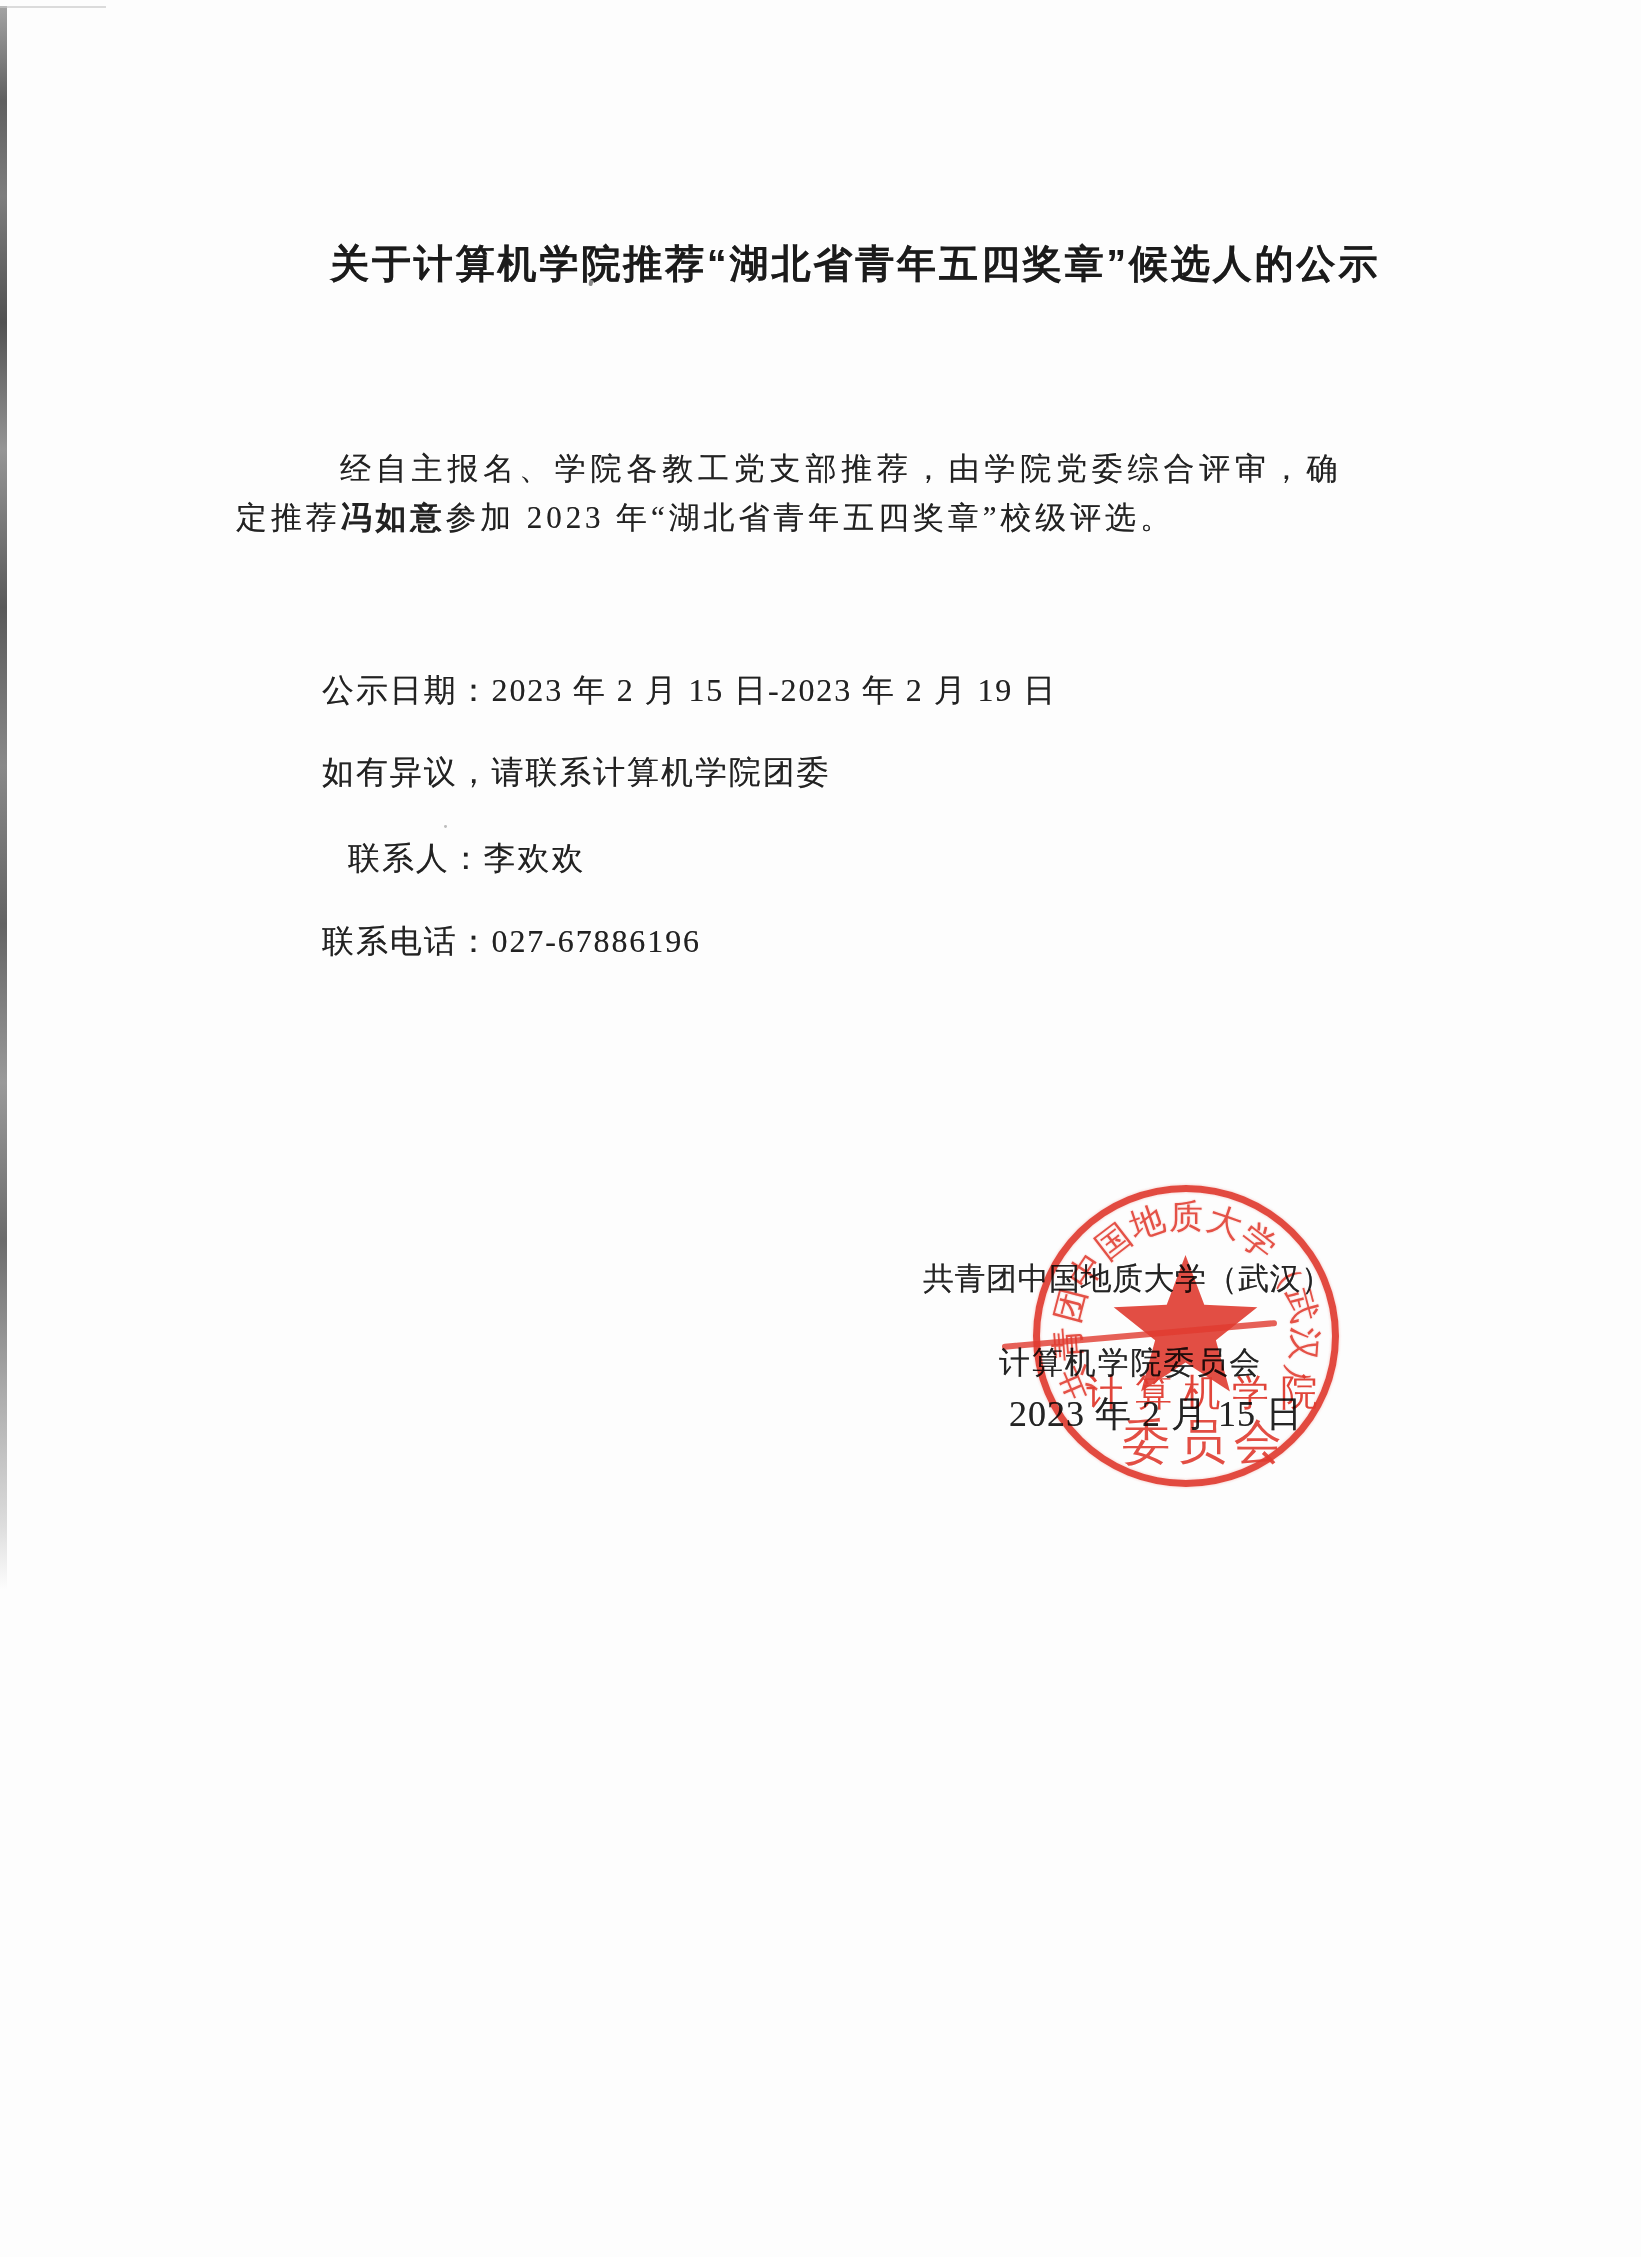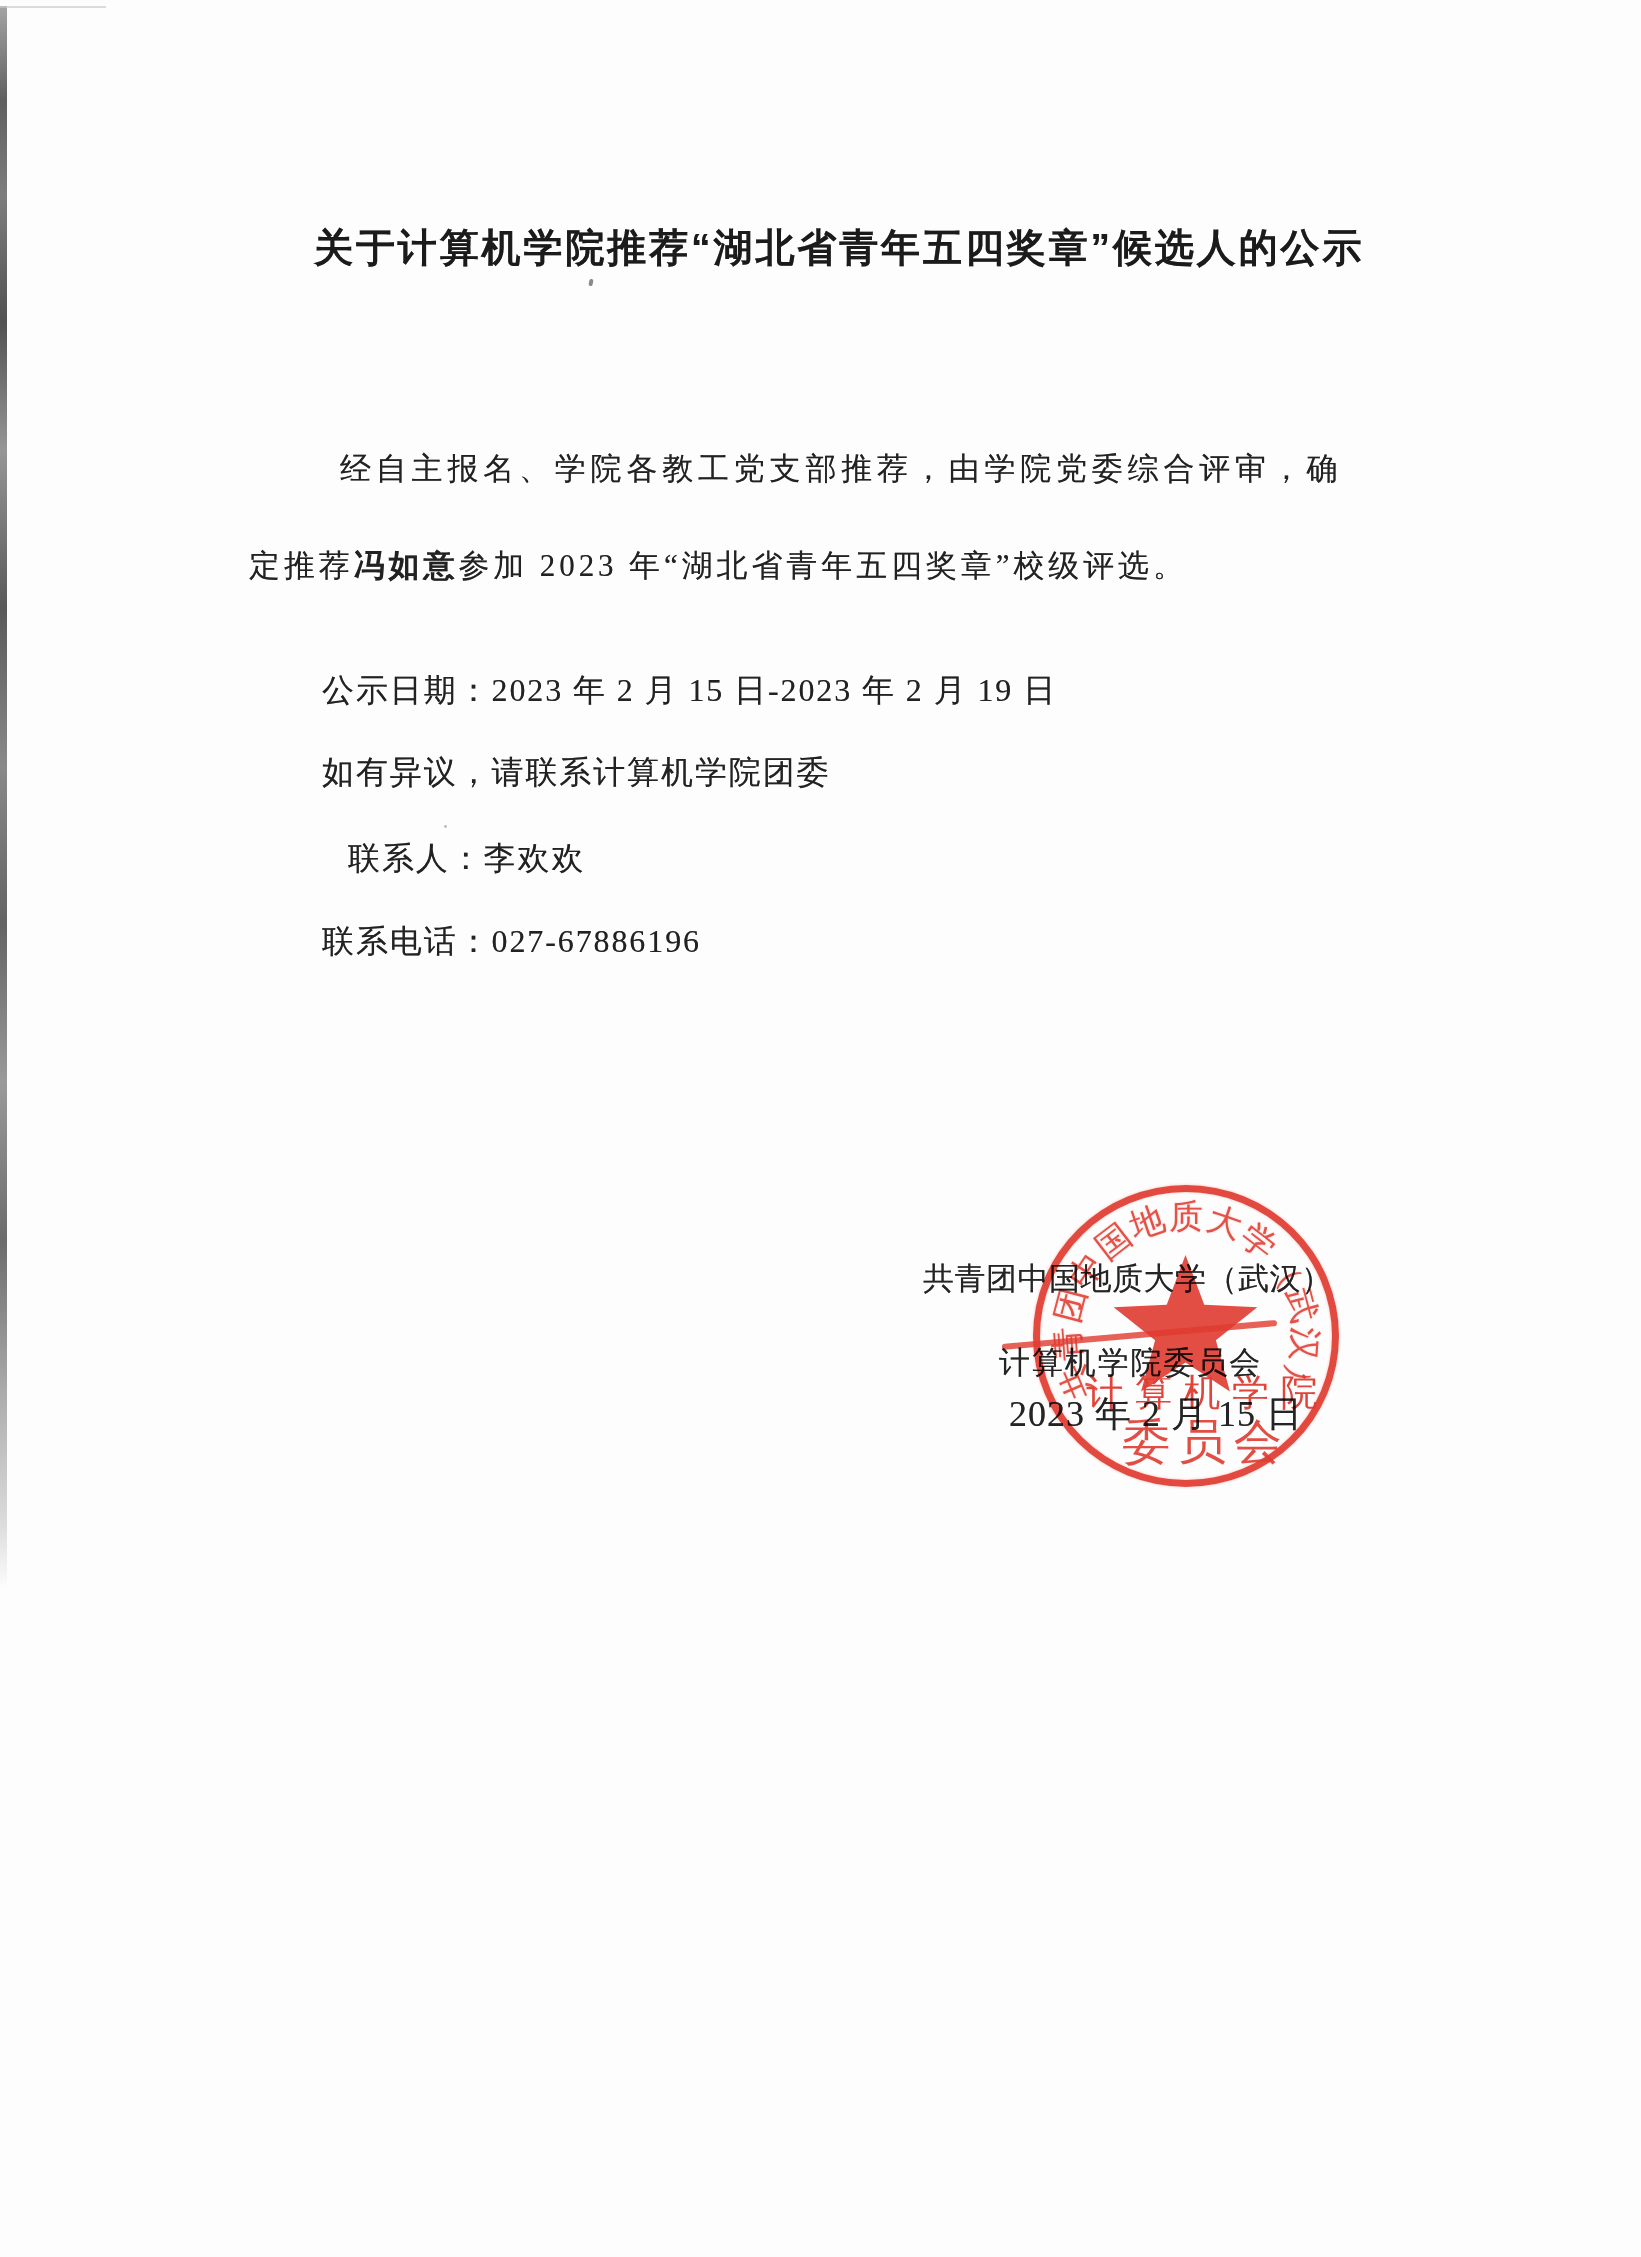--- a/index.html
+++ b/index.html
@@ -14,32 +14,32 @@
     background:linear-gradient(180deg,#9a9a9a 0%,#4e4e4e 6%,#6f6f6f 12%,#3e3e3e 20%,
       #8a8a8a 28%,#474747 38%,#7c7c7c 48%,#525252 58%,#8f8f8f 68%,#5b5b5b 78%,
       #a5a5a5 88%,#d9d9d9 96%,rgba(233,233,233,0) 100%);
     opacity:.9;
   }
   .edge-nub{position:absolute;left:0;top:5.8px;width:106px;height:1.9px;background:#c9c9c9;opacity:.65;}
   .speck1{position:absolute;left:589px;top:279px;width:3.9px;height:6.8px;background:#8a8a8a;transform:rotate(12deg);border-radius:1.9px;}
   .speck2{position:absolute;left:444px;top:825px;width:2.9px;height:2.9px;background:#bdbdbd;border-radius:50%;}
 
   .doc-title{
-    position:absolute;left:314px;top:225px;margin:0;
+    position:absolute;left:314px;top:225px;margin:16px;
     font-family:"Liberation Sans","DejaVu Sans",sans-serif;
     font-weight:700;font-size:39px;line-height:46px;letter-spacing:2.9px;
     white-space:nowrap;color:#1b1b1b;
     text-shadow:0 0 0.6px rgba(27,27,27,.55);
   }
   .pline{
     position:absolute;font-size:31px;line-height:44px;white-space:nowrap;
     color:#222;text-shadow:0 0 0.6px rgba(30,30,30,.5);
   }
   .para-l1{left:340px;top:414px;letter-spacing:4.8px;margin-top:33px;}
-  .para-l2{left:249px;top:496px;letter-spacing:3.9px;margin-top:48px;}
+  .para-l2{left:236px;top:496px;letter-spacing:3.9px;}
   .para-l2 .bold-name{font-weight:700;font-family:"Liberation Sans","DejaVu Sans",sans-serif;}
   .info-line{left:322px;font-size:32px;letter-spacing:1.9px;}
   .il-0{top:668px;}
   .il-1{top:750px;}
   .il-2{top:836px;margin-left:26px;}
   .il-3{top:919px;}
 
   .sig-line{position:absolute;font-size:31px;line-height:42px;white-space:nowrap;color:#242424;
     text-shadow:0 0 0.6px rgba(30,30,30,.5);z-index:2;margin-top:12px;}
   .sig-1{left:923px;top:1246px;letter-spacing:0.5px;}

